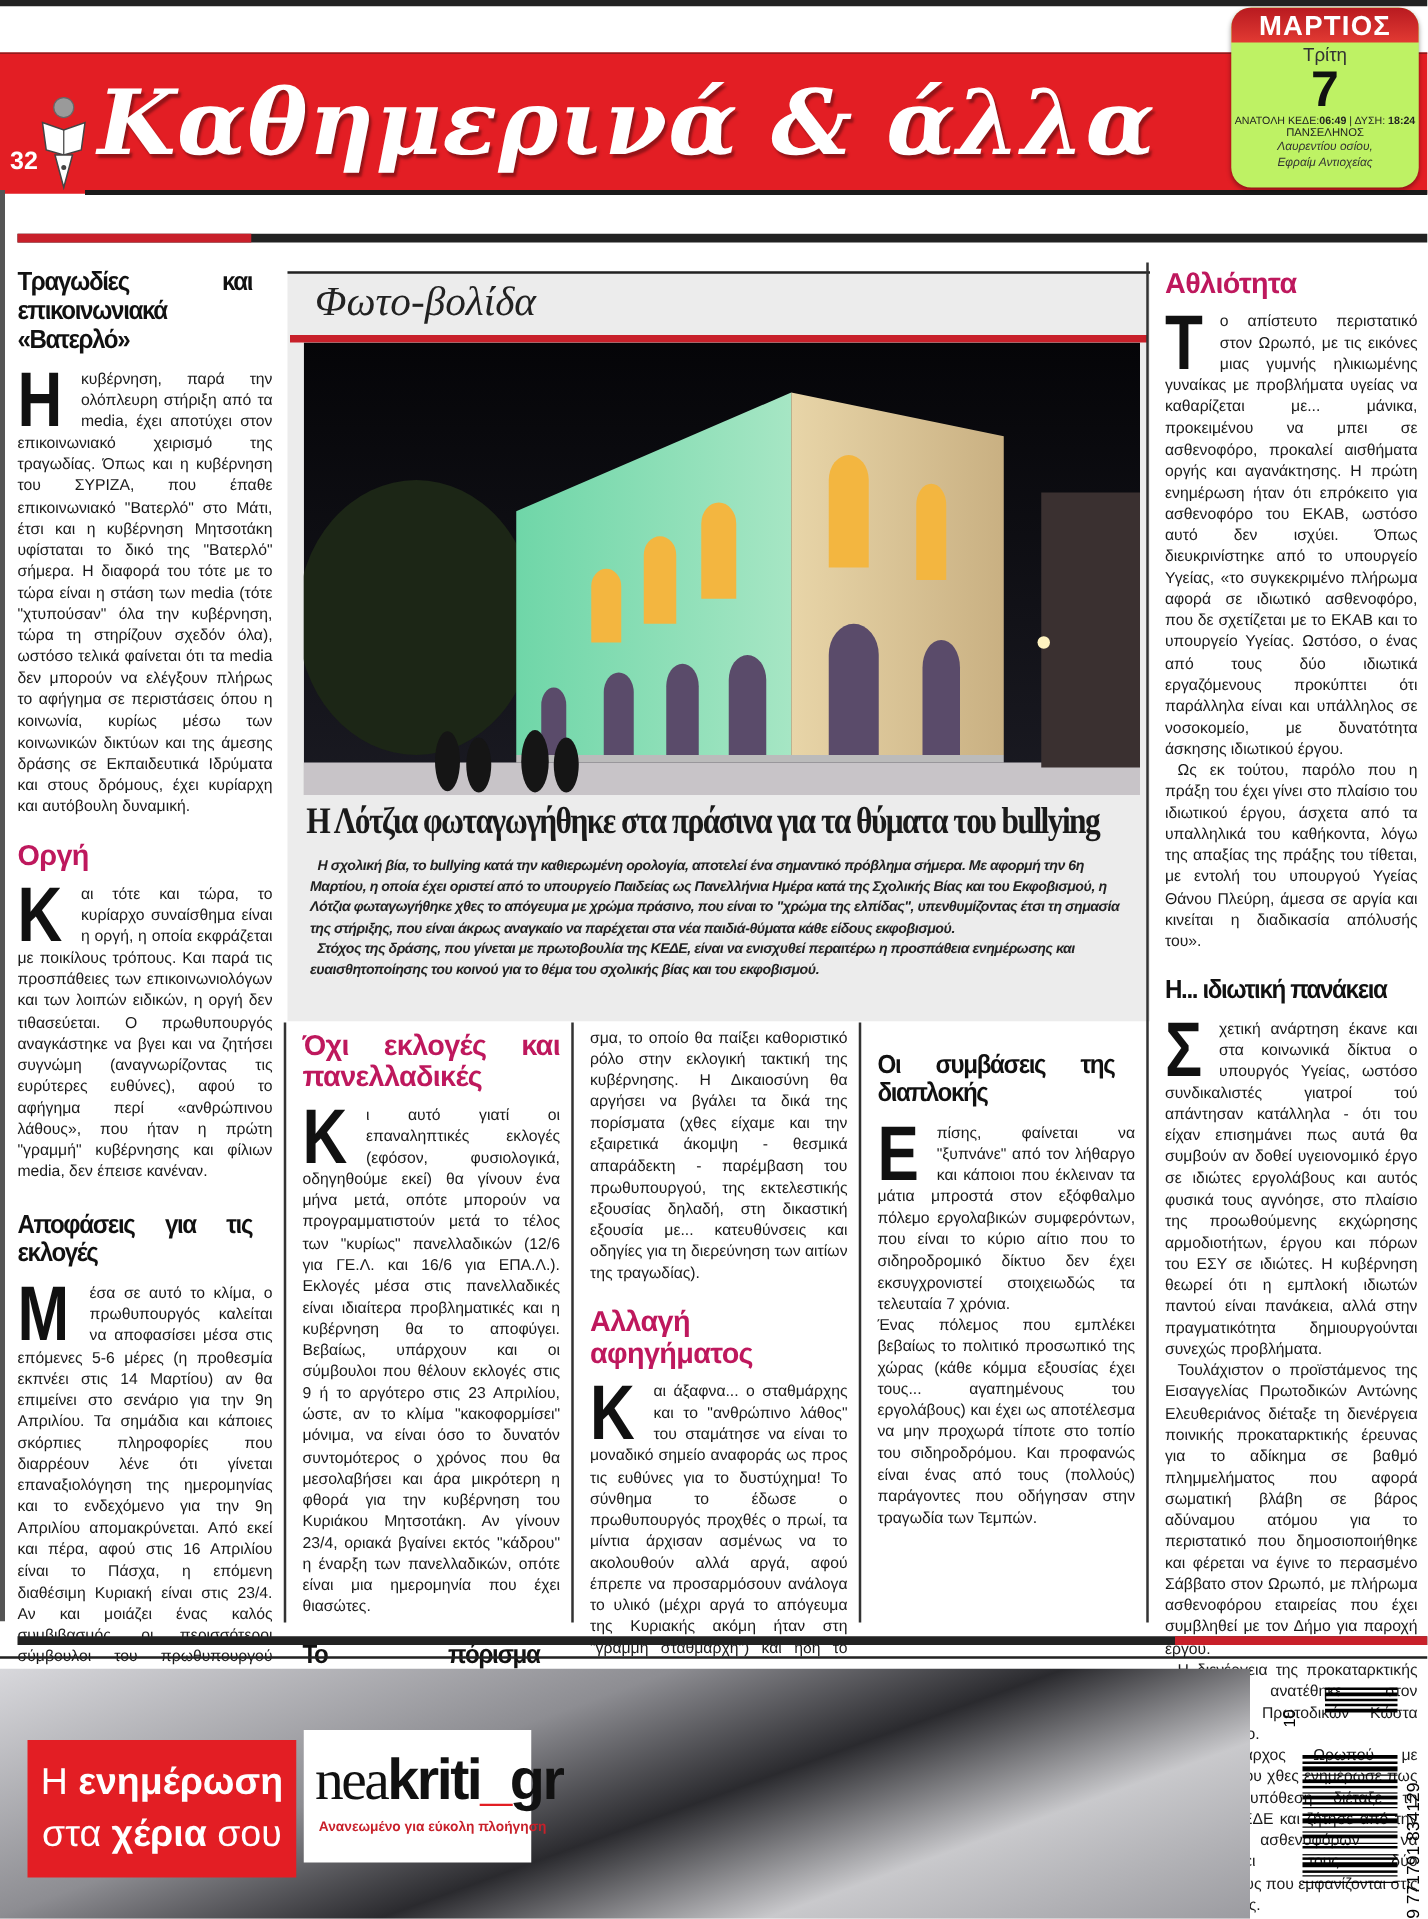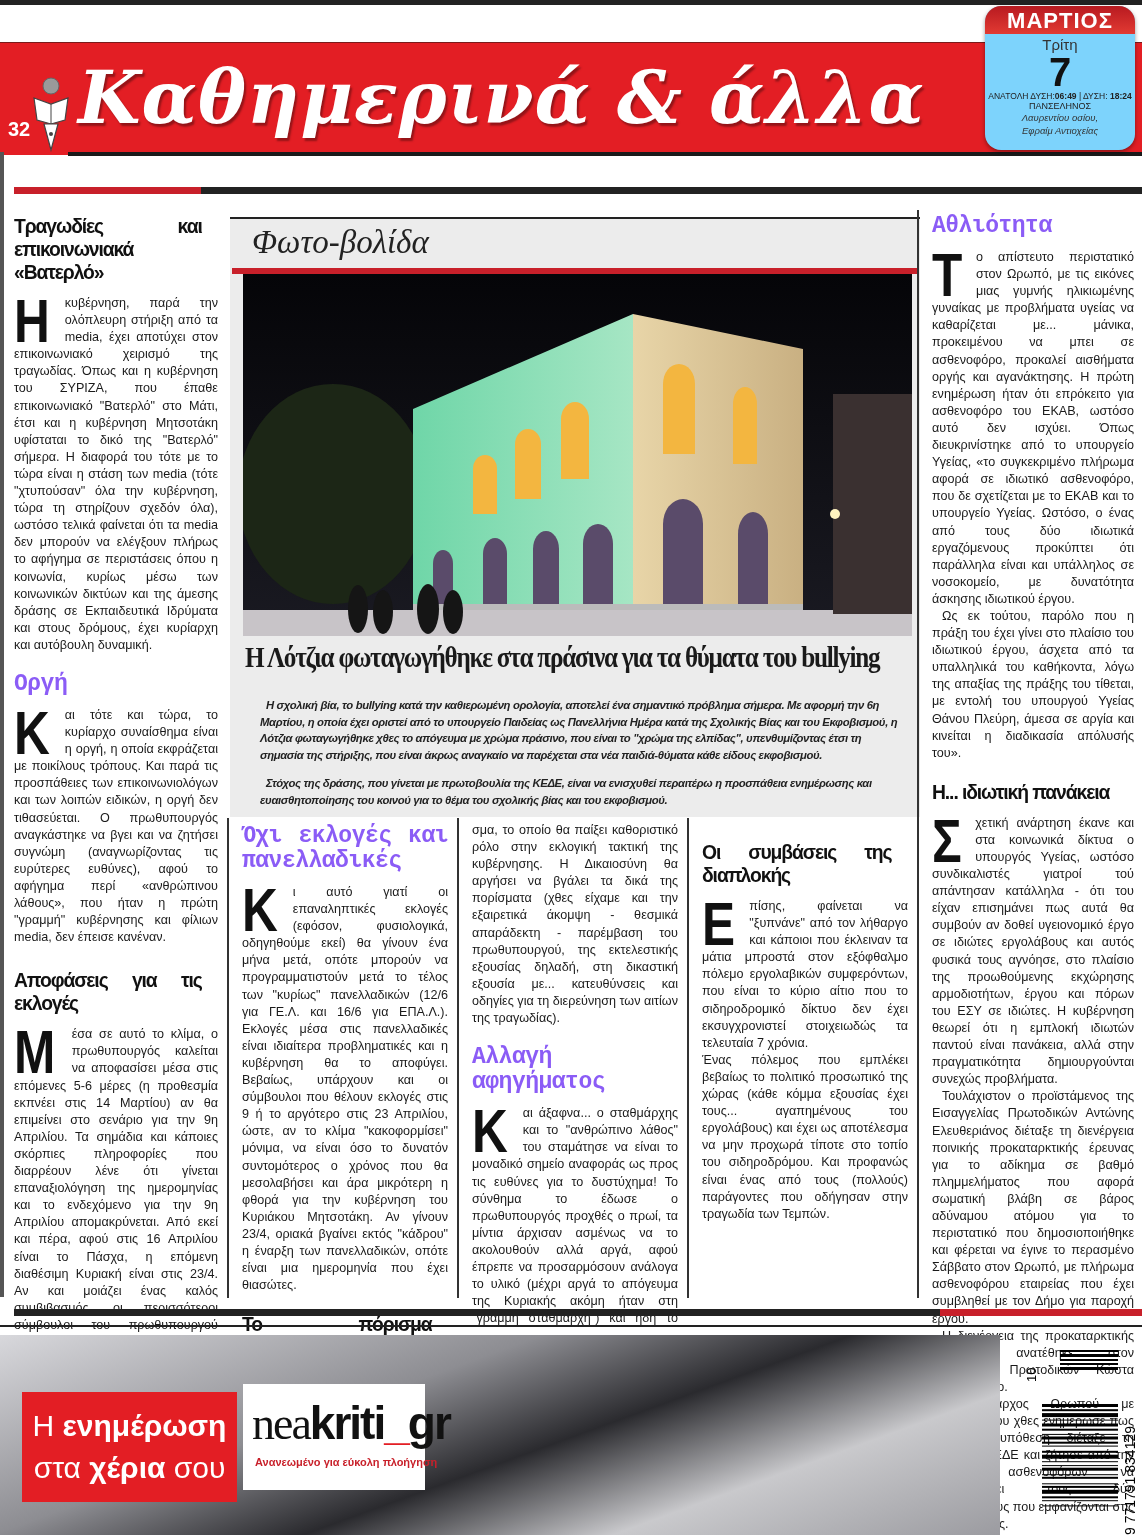--- a/index.html
+++ b/index.html
@@ -8,46 +8,46 @@
   .topline { left:0; top:0; width:1142px; height:5px; background:#222; }
   .banner { left:0; top:42px; width:1142px; height:112px; background:#e31e24; border-top:1px solid #7a1a1a; }
   .banner-bottom { left:68px; top:152px; width:1074px; height:4px; background:#1a1a1a; }
   .page-num { left:8px; top:118px; font-size:20px; font-weight:bold; color:#fff; }
   .logo-icon { left:32px; top:76px; width:38px; height:76px; }
   .section-title { left:78px; top:62px; font-family:"DejaVu Serif","Liberation Serif",serif; font-style:italic; font-weight:bold; font-size:72px; color:#fff; letter-spacing:1px; text-shadow:2px 3px 2px rgba(0,0,0,0.35); line-height:1; }
   .left-frame { left:0; top:152px; width:4px; height:1145px; background:#555; }
   .rule { left:14px; top:187px; width:1128px; height:7px; background:#222; }
   .rule-red { left:14px; top:187px; width:187px; height:7px; background:#c8202a; }
 
-  .cal { left:985px; top:6px; width:150px; height:144px; background:#7dd3fc; border-radius:16px; box-shadow:0 2px 4px rgba(0,0,0,0.4); overflow:hidden; text-align:center; }
+  .cal { left:985px; top:6px; width:150px; height:144px; background:#bef264; border-radius:16px; box-shadow:0 2px 4px rgba(0,0,0,0.4); overflow:hidden; text-align:center; }
   .cal-head { background:linear-gradient(#b81a20,#e23a33); color:#fff; font-weight:bold; font-size:22px; height:28px; line-height:30px; letter-spacing:1px; }
   .cal-day { font-size:15px; color:#333; margin-top:2px; }
   .cal-num { font-size:40px; font-weight:bold; line-height:38px; color:#111; }
   .cal-sun { font-size:8.5px; color:#222; white-space:nowrap; }
   .cal-sun b { font-weight:bold; }
   .cal-moon { font-size:9px; color:#222; }
   .cal-saints { font-size:9.5px; font-style:italic; color:#333; line-height:13px; }
 
   .col { position:absolute; font-size:12.6px; line-height:17.1px; text-align:justify; }
   .col p { margin:0; }
   .col p.ind { text-indent:10px; }
   .h-cond { font-family:"Liberation Sans",sans-serif; font-weight:bold; font-size:21px; line-height:23px; letter-spacing:-1.2px; color:#111; margin:0 0 12px 0; transform:scaleX(0.92); transform-origin:left; }
-  .h-serif { font-family:Liberation Mono, monospace; font-size:23px; line-height:25px; letter-spacing:-0.5px; color:#8b5cf6; margin:0 0 10px 0; }
+  .h-serif { font-family:Liberation Sans, sans-serif; font-size:23px; line-height:25px; letter-spacing:-0.5px; color:#be185d; margin:0 0 10px 0; }
   .drop { float:left; font-family:"Liberation Sans",sans-serif; font-weight:bold; font-size:62px; line-height:48px; margin:2px 6px 0 0; color:#111; transform:scaleX(0.8); transform-origin:left; }
 
   .vline { position:absolute; width:2px; background:#333; }
 
   .photo-box { left:230px; top:217px; width:690px; height:600px; background:#ececec; }
   .photo-box-top { left:230px; top:217px; width:690px; height:2px; background:#222; }
   .photo-kicker { left:252px; top:224px; font-family:"Liberation Serif","DejaVu Serif",serif; font-style:italic; font-size:33px; color:#222; }
   .photo-red { left:232px; top:268px; width:686px; height:6px; background:#c8202a; }
   .photo { left:243px; top:274px; width:669px; height:362px; overflow:hidden; }
   .photo-headline { left:245px; top:640px; width:670px; font-family:"Liberation Serif","DejaVu Serif",serif; font-weight:bold; font-size:30px; letter-spacing:-1.5px; color:#1a1a1a; white-space:nowrap; transform:scaleX(0.84); transform-origin:left; }
   .photo-caption { left:248px; top:685px; width:665px; font-family:"Liberation Sans",sans-serif; font-style:italic; font-weight:bold; font-size:11.3px; line-height:16.6px; color:#222; letter-spacing:-0.35px; }
-  .photo-caption p { margin:12px; text-indent:6px; }
+  .photo-caption p { margin:0; text-indent:6px; }
 
   .bottom-rule { left:14px; top:1309px; width:1128px; height:7px; background:#222; }
   .bottom-rule-red { left:940px; top:1309px; width:202px; height:7px; background:#c8202a; }
   .bottom-thin { left:0; top:1325px; width:1142px; height:2px; background:#222; }
 
   .ad { left:0; top:1335px; width:1000px; height:200px; overflow:hidden; background:linear-gradient(160deg,#d8d8dc 0%,#8d8d92 35%,#2a2a2e 55%,#c9c9cc 75%,#9b9ba0 100%); }
   .ad-red { left:22px; top:1392px; width:215px; height:110px; background:#e31e24; }
   .ad-red-text { left:22px; top:1405px; width:215px; text-align:center; color:#fff; font-size:30px; line-height:42px; }
   .ad-white { left:243px; top:1384px; width:182px; height:106px; background:#fff; }
   .ad-logo { left:252px; top:1400px; font-size:46px; color:#111; letter-spacing:-2px; line-height:1; }
@@ -70,21 +70,21 @@
   <line x1="19" y1="28" x2="19" y2="48" stroke="#444" stroke-width="1"></line>
   <path d="M12 48 L26 48 L19 74 Z" fill="#fff" stroke="#444" stroke-width="1.2"></path>
   <circle cx="19" cy="58" r="2" fill="#444"></circle>
 </svg>
 <div class="abs section-title">Καθημερινά &amp; άλλα</div>
 
 <div class="abs cal">
   <div class="cal-head">ΜΑΡΤΙΟΣ</div>
   <div class="cal-day">Τρίτη</div>
   <div class="cal-num">7</div>
-  <div class="cal-sun"><span>ΑΝΑΤΟΛΗ ΔΥΣΗ:</span><b>06:49</b> | <span>ΔΥΣΗ:</span> <b>18:24</b></div>
+  <div class="cal-sun"><span>ΑΝΑΤΟΛΗ ΚΕΔΕ:</span><b>06:49</b> | <span>ΔΥΣΗ:</span> <b>18:24</b></div>
   <div class="cal-moon">ΠΑΝΣΕΛΗΝΟΣ</div>
   <div class="cal-saints">Λαυρεντίου οσίου,</div>
   <div class="cal-saints">Εφραίμ Αντιοχείας</div>
 </div>
 
 <div class="abs left-frame"></div>
 <div class="abs rule"></div>
 <div class="abs rule-red"></div>
 
 <div class="col" style="left:14px; top:214px; width:204px;">

